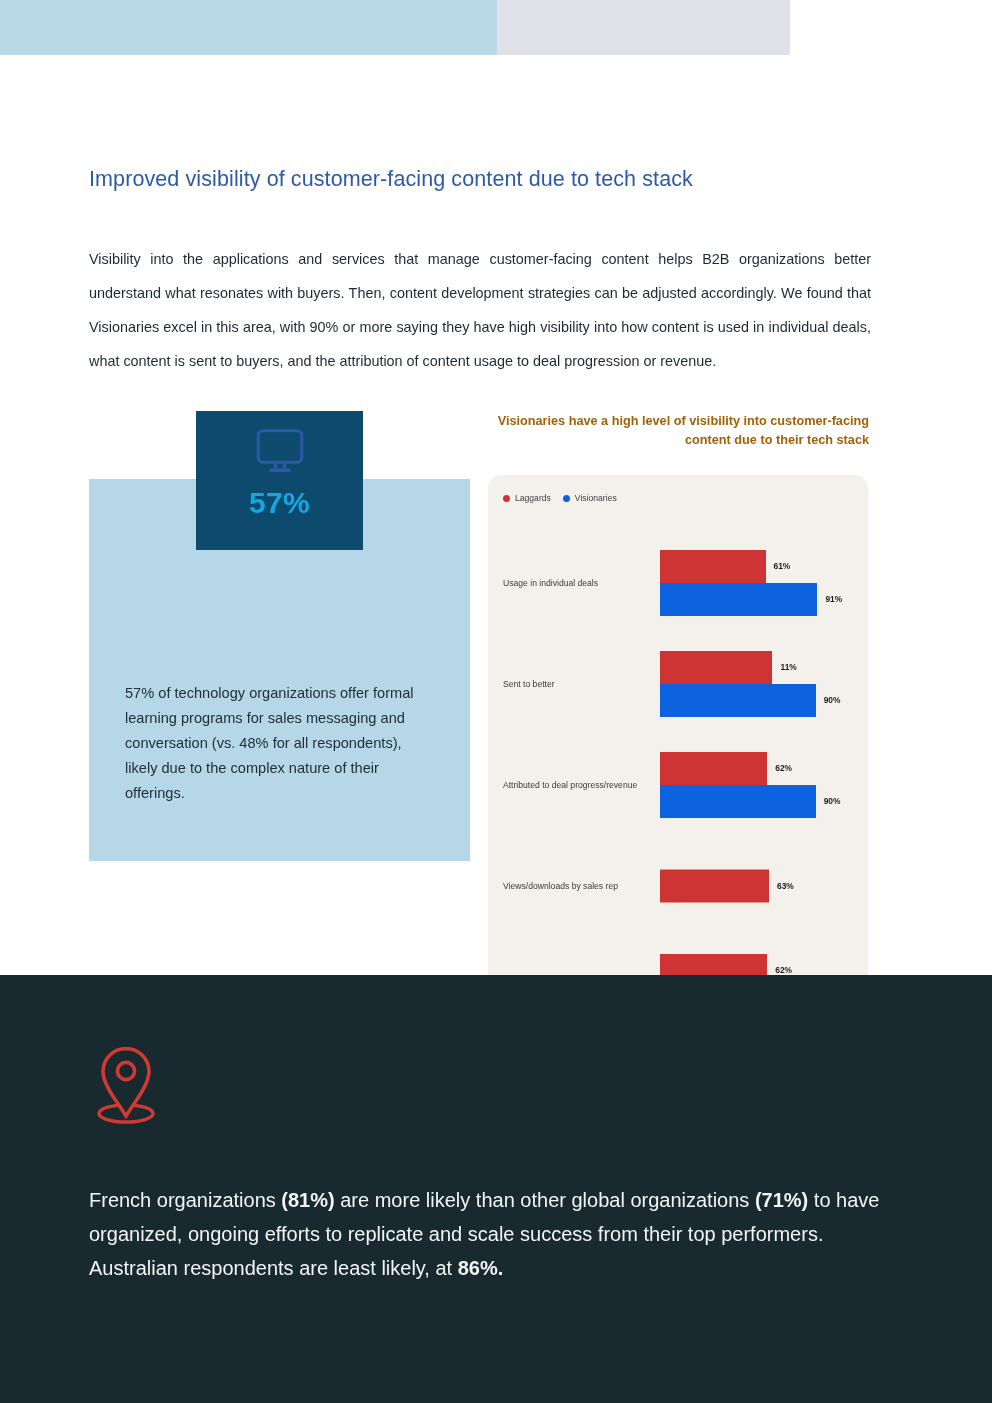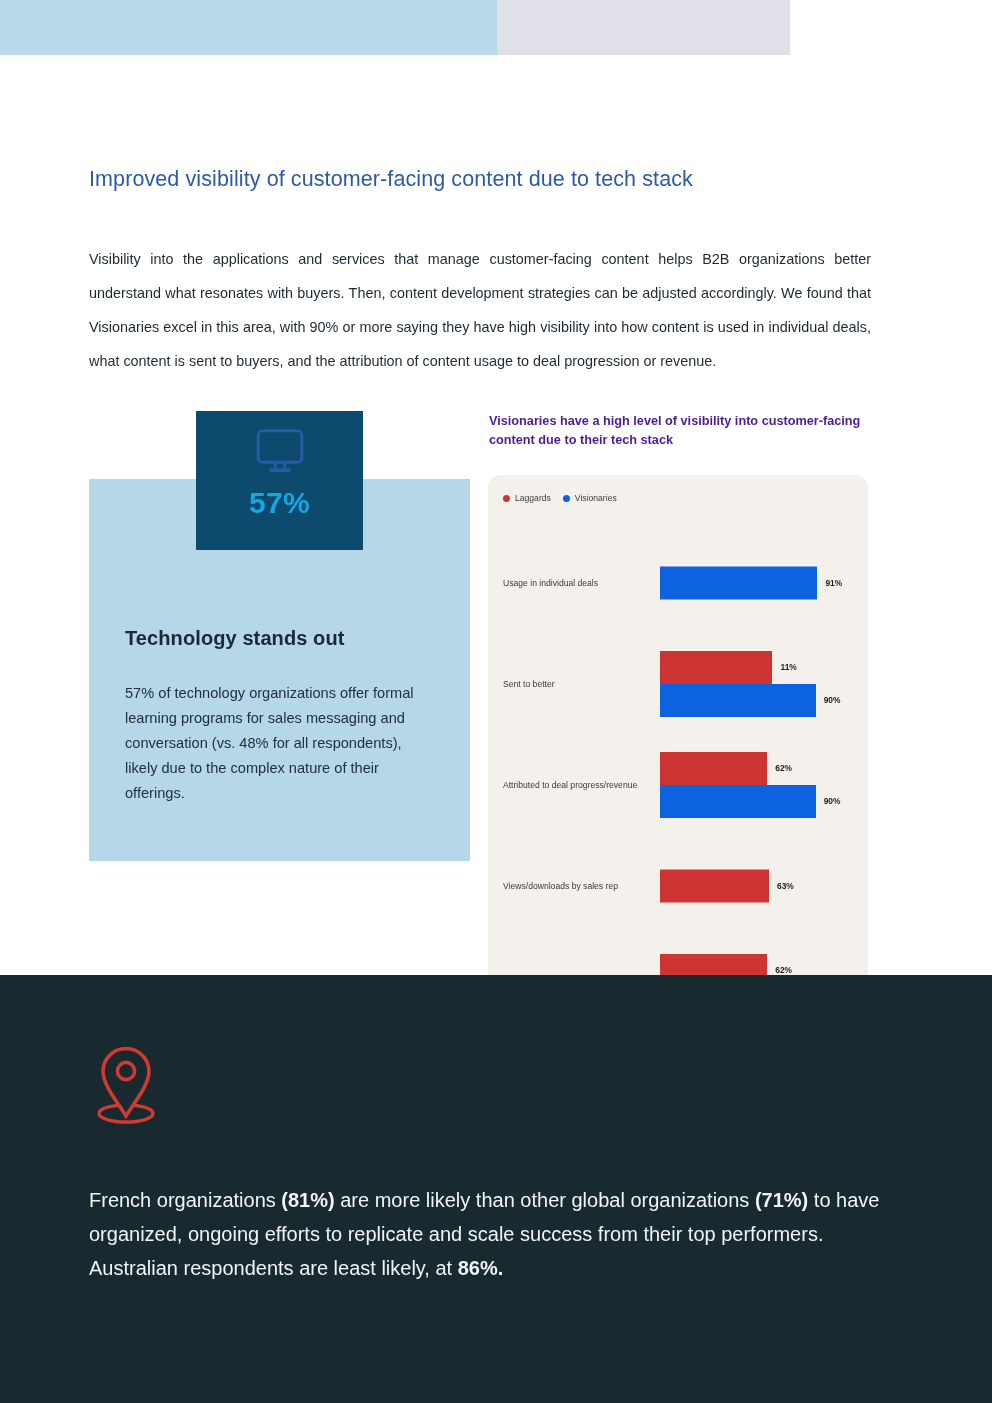--- a/index.html
+++ b/index.html
@@ -97,25 +97,25 @@
     font-size: 14.6px;
     line-height: 25px;
     color: #21303c;
   }
 
   
   .chart-title {
     position: absolute;
     left: 489px; top: 412px;
     width: 380px;
-    text-align: left;
+    text-align: right;
     font-size: 12.7px;
     font-weight: 700;
     line-height: 19px;
-    color: #4c1d95;
+    color: #a16207;
   }
   .chart-card {
     position: absolute;
     left: 488px; top: 475px;
     width: 380px; height: 625px;
     background: #f4f1ec;
     border-radius: 13px;
     overflow: hidden;
   }
   .chart-squiggles {
@@ -240,21 +240,20 @@
     <span class="monitor-icon">
       <svg width="50" height="48" viewBox="0 0 50 48" fill="none" xmlns="http://www.w3.org/2000/svg">
         <rect x="3.2" y="2.8" width="43.6" height="31.5" rx="4.6" stroke="#2a5aa6" stroke-width="3.1"></rect>
         <path d="M20.5 34.5 L20.5 40.2 M29.5 34.5 L29.5 40.2" stroke="#2a5aa6" stroke-width="3.1"></path>
         <rect x="14.5" y="40.2" width="21" height="3.9" rx="1.6" fill="#2a5aa6"></rect>
       </svg>
     </span>
     <span class="stat-number">57%</span>
   </div>
 
-  <h2 class="card-heading">Technology stands out</h2>
   <p class="card-body">57% of technology organizations offer formal learning programs for sales messaging and conversation (vs. 48% for all respondents), likely due to the complex nature of their offerings.</p>
 
   <div class="chart-title">Visionaries have a high level of visibility into customer-facing content due to their tech stack</div>
 
   <div class="chart-card">
 
     <svg class="chart-squiggles" viewBox="0 0 380 130" preserveAspectRatio="none">
       <g stroke="#e2ddd3" stroke-width="1" fill="none">
         <path d="M-5 28 C 60 6, 130 52, 200 38 S 330 10, 390 30"></path>
         <path d="M-5 36 C 60 14, 130 60, 200 46 S 330 18, 390 38"></path>
@@ -280,20 +279,24 @@
         <i class="legend-dot visionaries"></i>
         <span>Visionaries</span>
       </span>
     </div>
 
     <div class="rows" id="chart-rows">
         <div class="row">
           <div class="row-label">Usage in individual deals</div>
           <div class="bars">
             <div class="bar-line">
+              <div class="bar laggards" style="width: 105.53px; background: rgb(207, 52, 52);"></div>
+              <span class="bar-value">61%</span>
+            </div>
+            <div class="bar-line">
               <div class="bar visionaries" style="width: 157.43px; background: rgb(13, 99, 223);"></div>
               <span class="bar-value">91%</span>
             </div>
           </div>
         </div>
         <div class="row">
           <div class="row-label">Sent to better</div>
           <div class="bars">
             <div class="bar-line">
               <div class="bar laggards" style="width: 112.45px; background: rgb(207, 52, 52);"></div>

